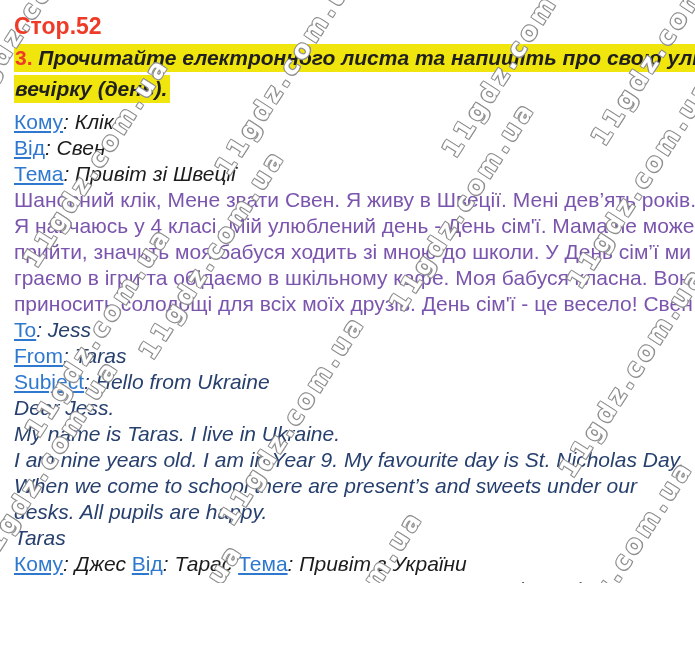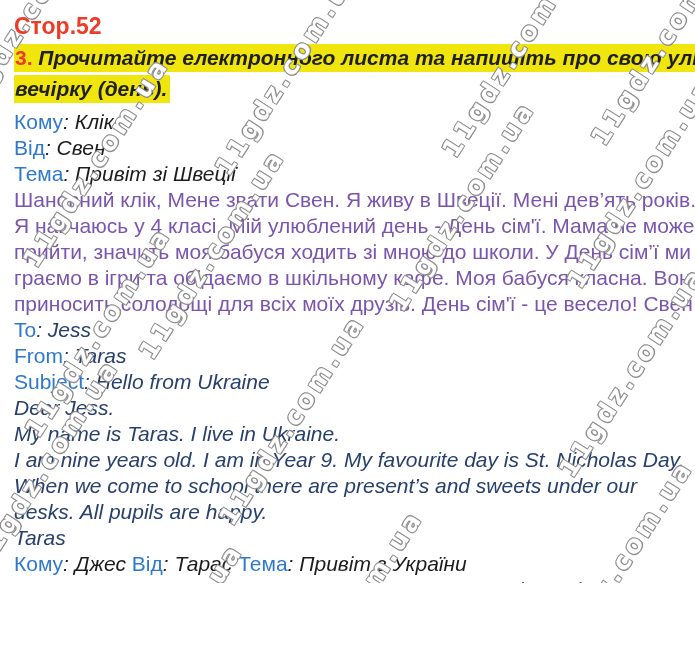--- a/index.html
+++ b/index.html
@@ -46,21 +46,21 @@
     color:var(--red);
     font-style:normal;
     font-weight:700;
   }
   .line{
     font-size:21px;
     line-height:26px;
     white-space:nowrap;
     color:var(--ink);
   }
-  .lbl{color:var(--blue);}
+  .lbl{color:var(--blue);text-decoration:underline;}
   .val{color:var(--ink);font-style:italic;}
   .purple{color:var(--purple);}
   .navy{color:var(--navy);font-style:italic;}
   .val-italic{color:var(--navy);font-style:italic;margin-top:48px;}
   .black{color:var(--ink);}
   .wm-layer{
     position:absolute;
     inset:0;
     z-index:2;
     pointer-events:none;

